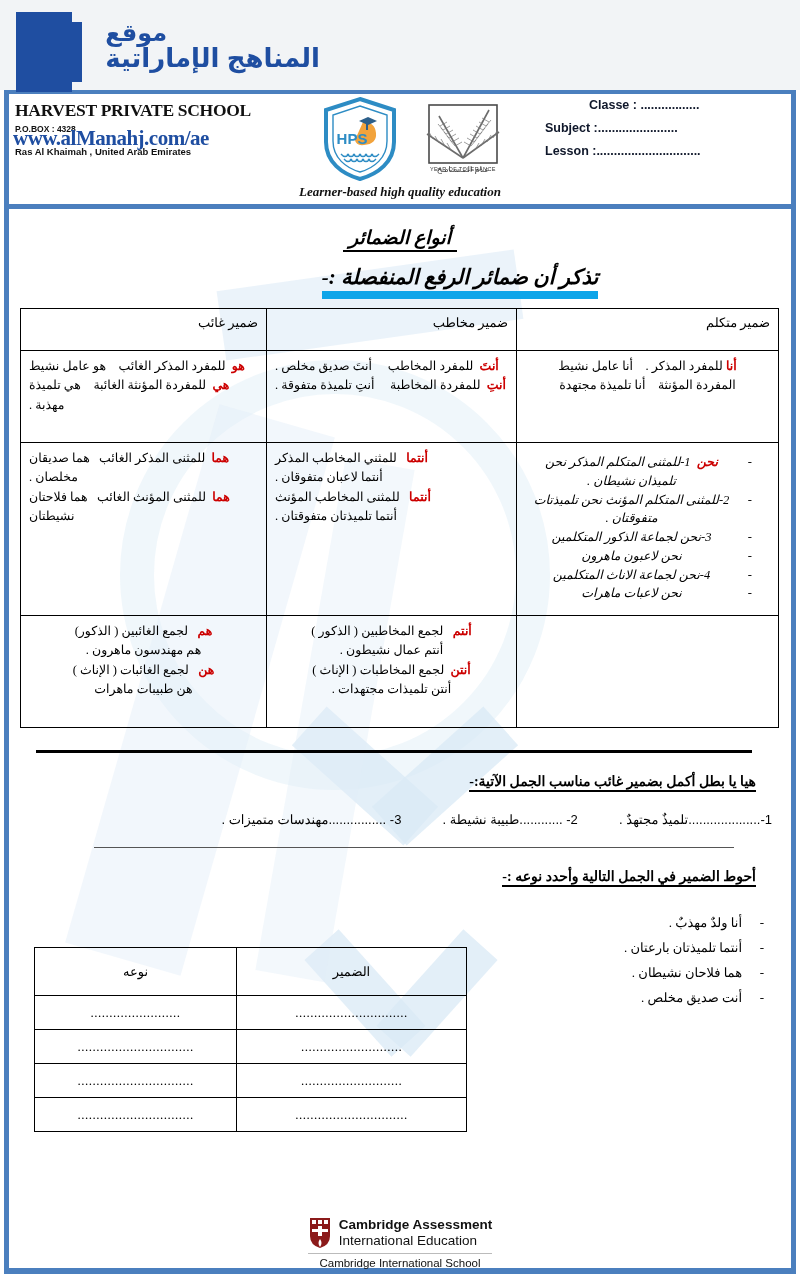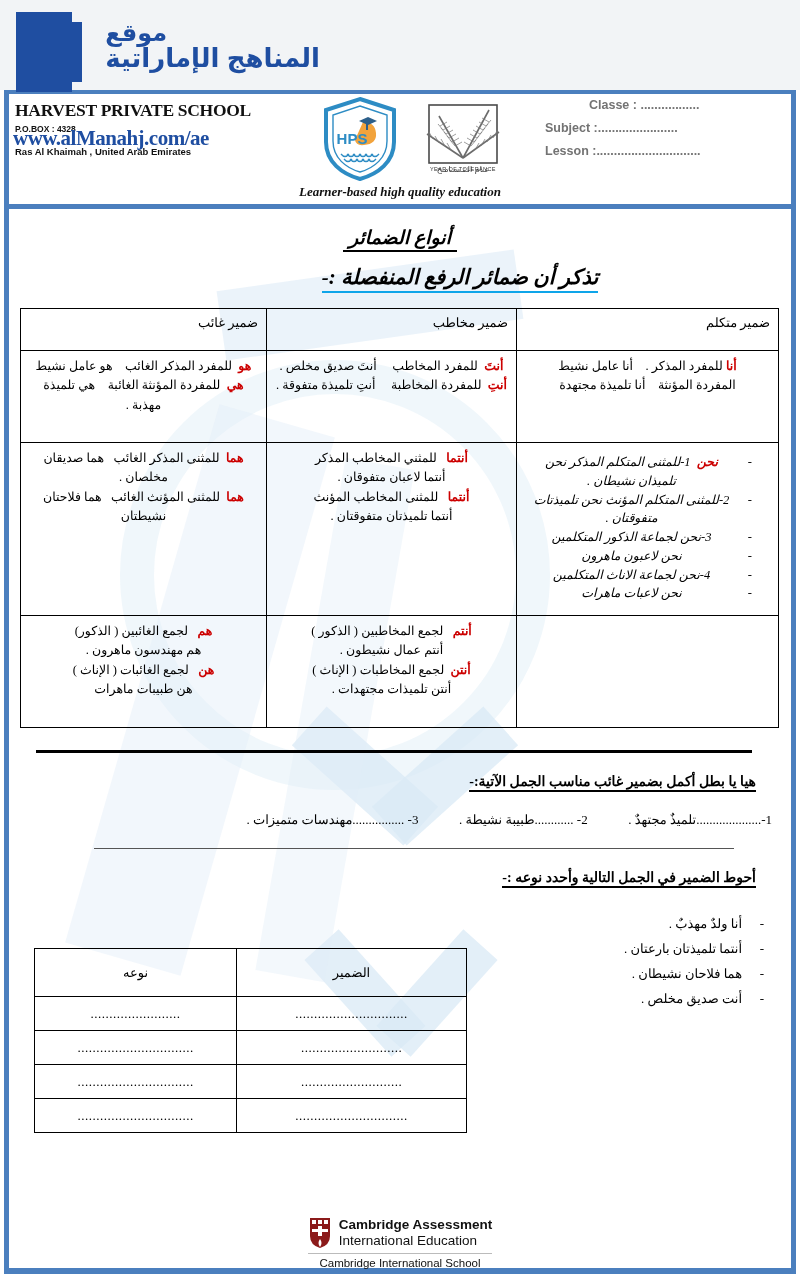--- a/index.html
+++ b/index.html
@@ -155,21 +155,21 @@
     position: absolute; left: 404px; top: 72px;
     width: 100px; text-align: center;
     font-size: 5.5px; color: #333; letter-spacing: .4px;
   }
 
   
   .meta {
     position: absolute; right: 14px; top: 4px;
     width: 240px;
     font-family: "Liberation Sans", sans-serif;
-    color: #737373;
+    color: #0f172a;
   }
   .meta div {
     font-size: 12.5px; font-weight: 700;
     margin-bottom: 9px; white-space: nowrap;
   }
   .meta .m1 { padding-right: 18px; text-align: left; padding-left: 52px; }
   .meta .m2 { padding-left: 8px; }
   .meta .m3 { padding-left: 8px; }
 
   
@@ -196,21 +196,21 @@
   .lead {
     direction: rtl; text-align: center;
     font-family: "Liberation Serif", "DejaVu Serif", serif;
     font-weight: 700; font-style: italic;
     font-size: 21px;
     color: #000;
     margin: 16px 0 0 0;
     padding-left: 120px;
   }
   .lead span {
-    border-bottom: 2px solid #0ea5e9;
+    border-bottom: 8px solid #0ea5e9;
     padding-bottom: 2px;
   }
 
   
   table.pron {
     direction: rtl;
     border-collapse: collapse;
     width: 758px;
     margin: 18px 0 0 6px;
     table-layout: fixed;
@@ -232,21 +232,21 @@
     height: 42px;
     font-size: 13px;
     padding-top: 4px;
   }
   .hdr-txt { display: block; text-align: right; }
 
   .pr { color: #cc0000; font-weight: 700; }
   .cell-1 td { height: 92px; }
   .cell-2 td { height: 172px; }
   .cell-3 td { height: 112px; }
-  .ta-r { text-align: center; }
+  .ta-r { text-align: left; }
   .ta-c { text-align: center; }
 
   .line-blk { display: block; }
 
   ul.dashlist {
     list-style: none;
     margin: 4px; padding: 0 10px 0 0;
     direction: rtl;
     font-style: italic;
   }
@@ -281,21 +281,21 @@
     font-size: 14px;
     color: #000;
     margin: 20px 30px 0 0;
   }
   .ex-title span {
     border-bottom: 2px solid #000;
     padding-bottom: 1px;
   }
   .ex-row {
     direction: rtl; text-align: right;
-    font-family: Liberation Serif, serif;
+    font-family: Liberation Sans, sans-serif;
     font-size: 13px;
     color: #000;
     margin: 22px 14px 0 0;
     white-space: nowrap;
   }
   .ex-row .gap { display: inline-block; width: 34px; }
 
   
   .sec2 {
     position: relative;

